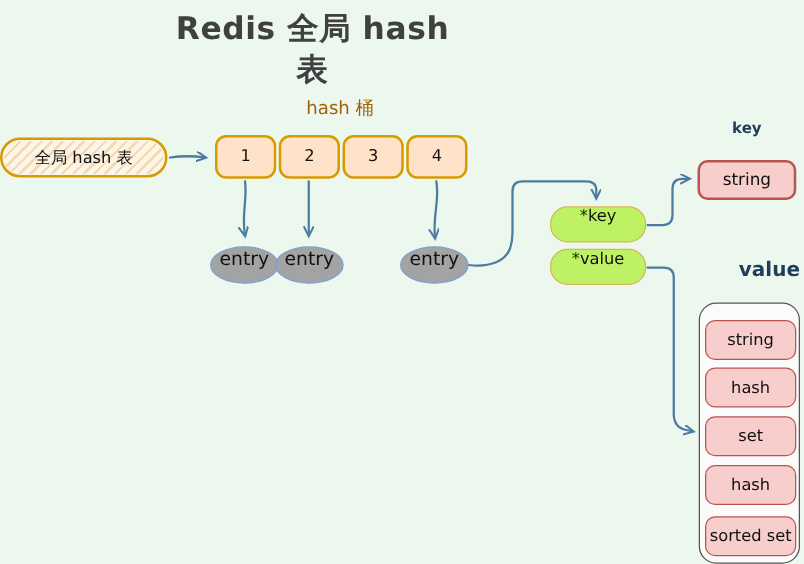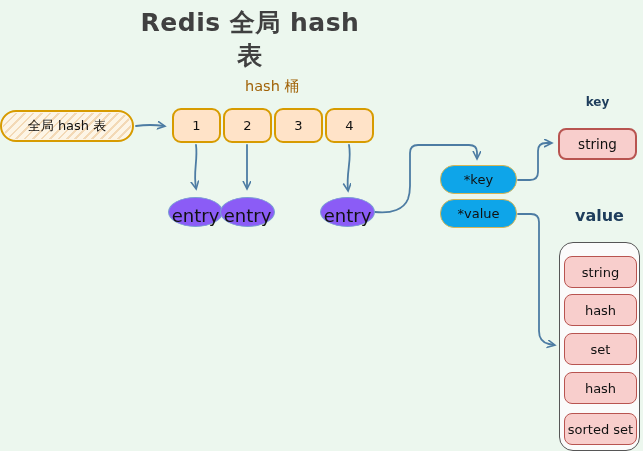--- a/index.html
+++ b/index.html
@@ -34,35 +34,35 @@
     top:108px;width:49px;height:35px;
     background:#ffe3c8;border:2px solid #d79b00;border-radius:9px;
     display:flex;align-items:center;justify-content:center;
     font-size:13px;color:#111;
   }
   #bucket-1{left:172px;} #bucket-2{left:223px;}
   #bucket-3{left:274px;} #bucket-4{left:325px;}
   
   .entry{
     top:197px;width:55px;height:30px;
-    background:#8b5cf6;border:1.5px solid #7b9fd4;border-radius:50%;
-    display:flex;align-items:flex-end;justify-content:center;
-    font-size:18px;color:#111;
+    background:#a3a3a3;border:1.5px solid #7b9fd4;border-radius:50%;
+    display:flex;align-items:flex-start;justify-content:center;
+    font-size:15px;color:#111;
   }
   #entry-1{left:168px;} #entry-2{left:220px;} #entry-3{left:320px;}
   
   .ptr{
     left:440px;width:77px;height:29px;
-    background:#0ea5e9;border:1.5px solid #d6b656;border-radius:14px;
-    display:flex;align-items:center;justify-content:center;
+    background:#bef264;border:1.5px solid #d6b656;border-radius:14px;
+    display:flex;justify-content:center;
     font-size:13px;color:#111;
   }
   #ptr-key{top:165px;} #ptr-value{top:199px;}
   #key-label{left:558px;top:95px;width:79px;text-align:center;font-size:12px;font-weight:600;}
-  #value-label{left:559px;top:206px;width:81px;text-align:center;font-size:16px;font-weight:600;}
+  #value-label{left:559px;top:206px;width:81px;text-align:right;font-size:16px;font-weight:600;}
   
   #key-type{
     left:558px;top:128px;width:79px;height:32px;
     background:#f8cecc;border:2px solid #b85450;border-radius:8px;
     display:flex;align-items:center;justify-content:center;
     font-size:13.5px;color:#111;
   }
   
   #value-container{
     left:559px;top:242px;width:81px;height:209px;

